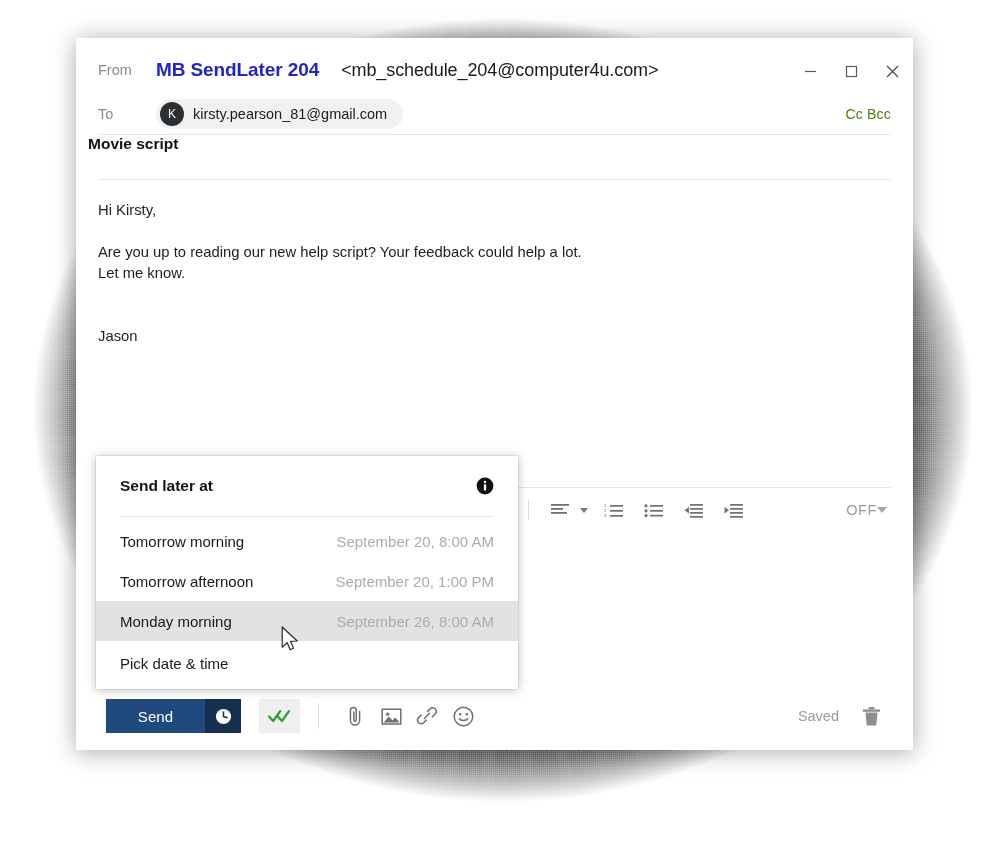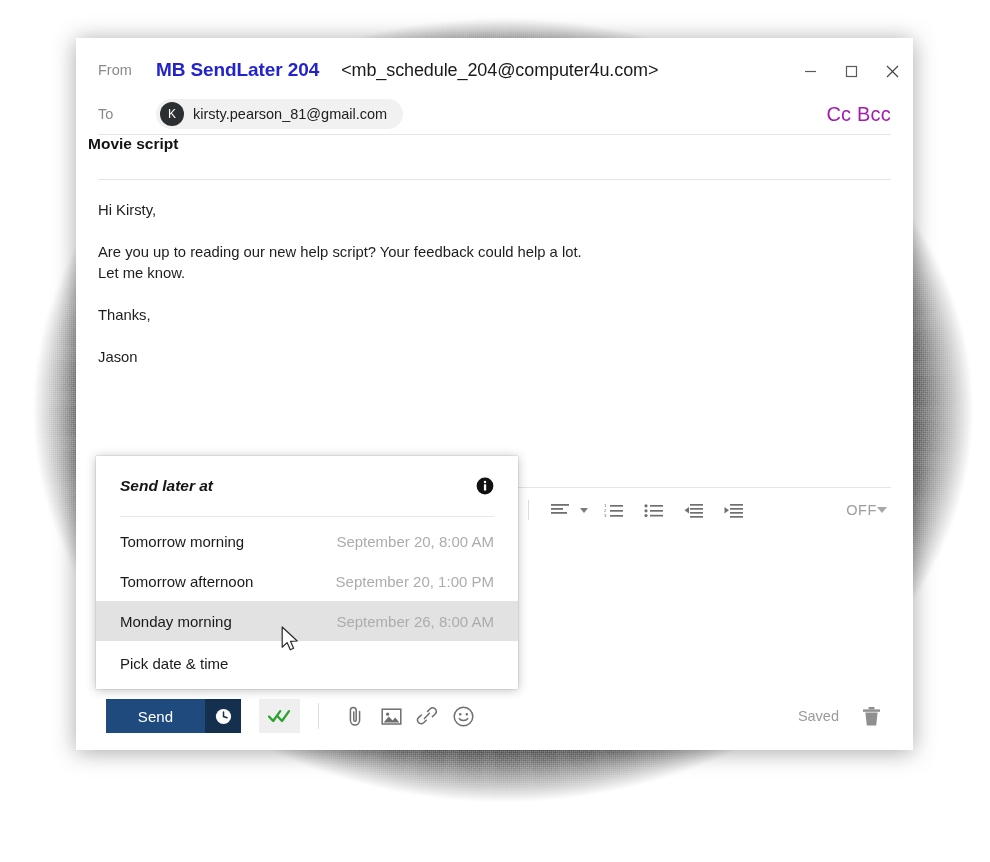--- a/index.html
+++ b/index.html
@@ -120,22 +120,22 @@
     margin-right: 9px;
     flex: none;
   }
   .chip-text { font-size: 14.5px; color: #202020; }
 
   #ccbcc {
     position: absolute;
     right: 22px;
     top: 50%;
     transform: translateY(-50%);
-    color: #a21caf;
-    font-size: 20px;
+    color: #4d7c0f;
+    font-size: 14px;
     letter-spacing: 0.2px;
   }
 
   .hr {
     height: 1px;
     background: #e6e6e6;
     margin: 0 22px;
   }
 
   #subject-row {
@@ -274,21 +274,20 @@
     background: #ffffff;
     box-shadow: 0 1px 10px rgba(0,0,0,0.26), 0 0 1px rgba(0,0,0,0.35);
     z-index: 40;
   }
   #menu-header {
     height: 60px;
     display: flex;
     align-items: center;
     padding: 0 24px;
     box-sizing: border-box;
-    font-style: italic;
   }
   #menu-title {
     font-size: 15.5px;
     font-weight: bold;
     color: #141414;
   }
   #menu-info-icon {
     margin-left: auto;
     width: 18px; height: 18px;
   }
@@ -373,21 +372,20 @@
   </div>
 
   <div class="hr"></div>
 
   <div id="body-area">
     <div class="body-line">Hi Kirsty,</div>
     <div class="body-gap"></div>
     <div class="body-line">Are you up to reading our new help script? Your feedback could help a lot.</div>
     <div class="body-line">Let me know.</div>
     <div class="body-gap"></div>
-    <div class="body-line">Thanks,</div>
     <div class="body-gap"></div>
     <div class="body-line">Jason</div>
 
     <div id="format-toolbar">
       <div class="fmt-spacer"></div>
       <div class="vsep"></div>
 
       <div class="fmt-btn">
         <svg width="18" height="14" viewBox="0 0 18 14">
           <rect x="0" y="1" width="18" height="1.8" fill="#707070"></rect>

